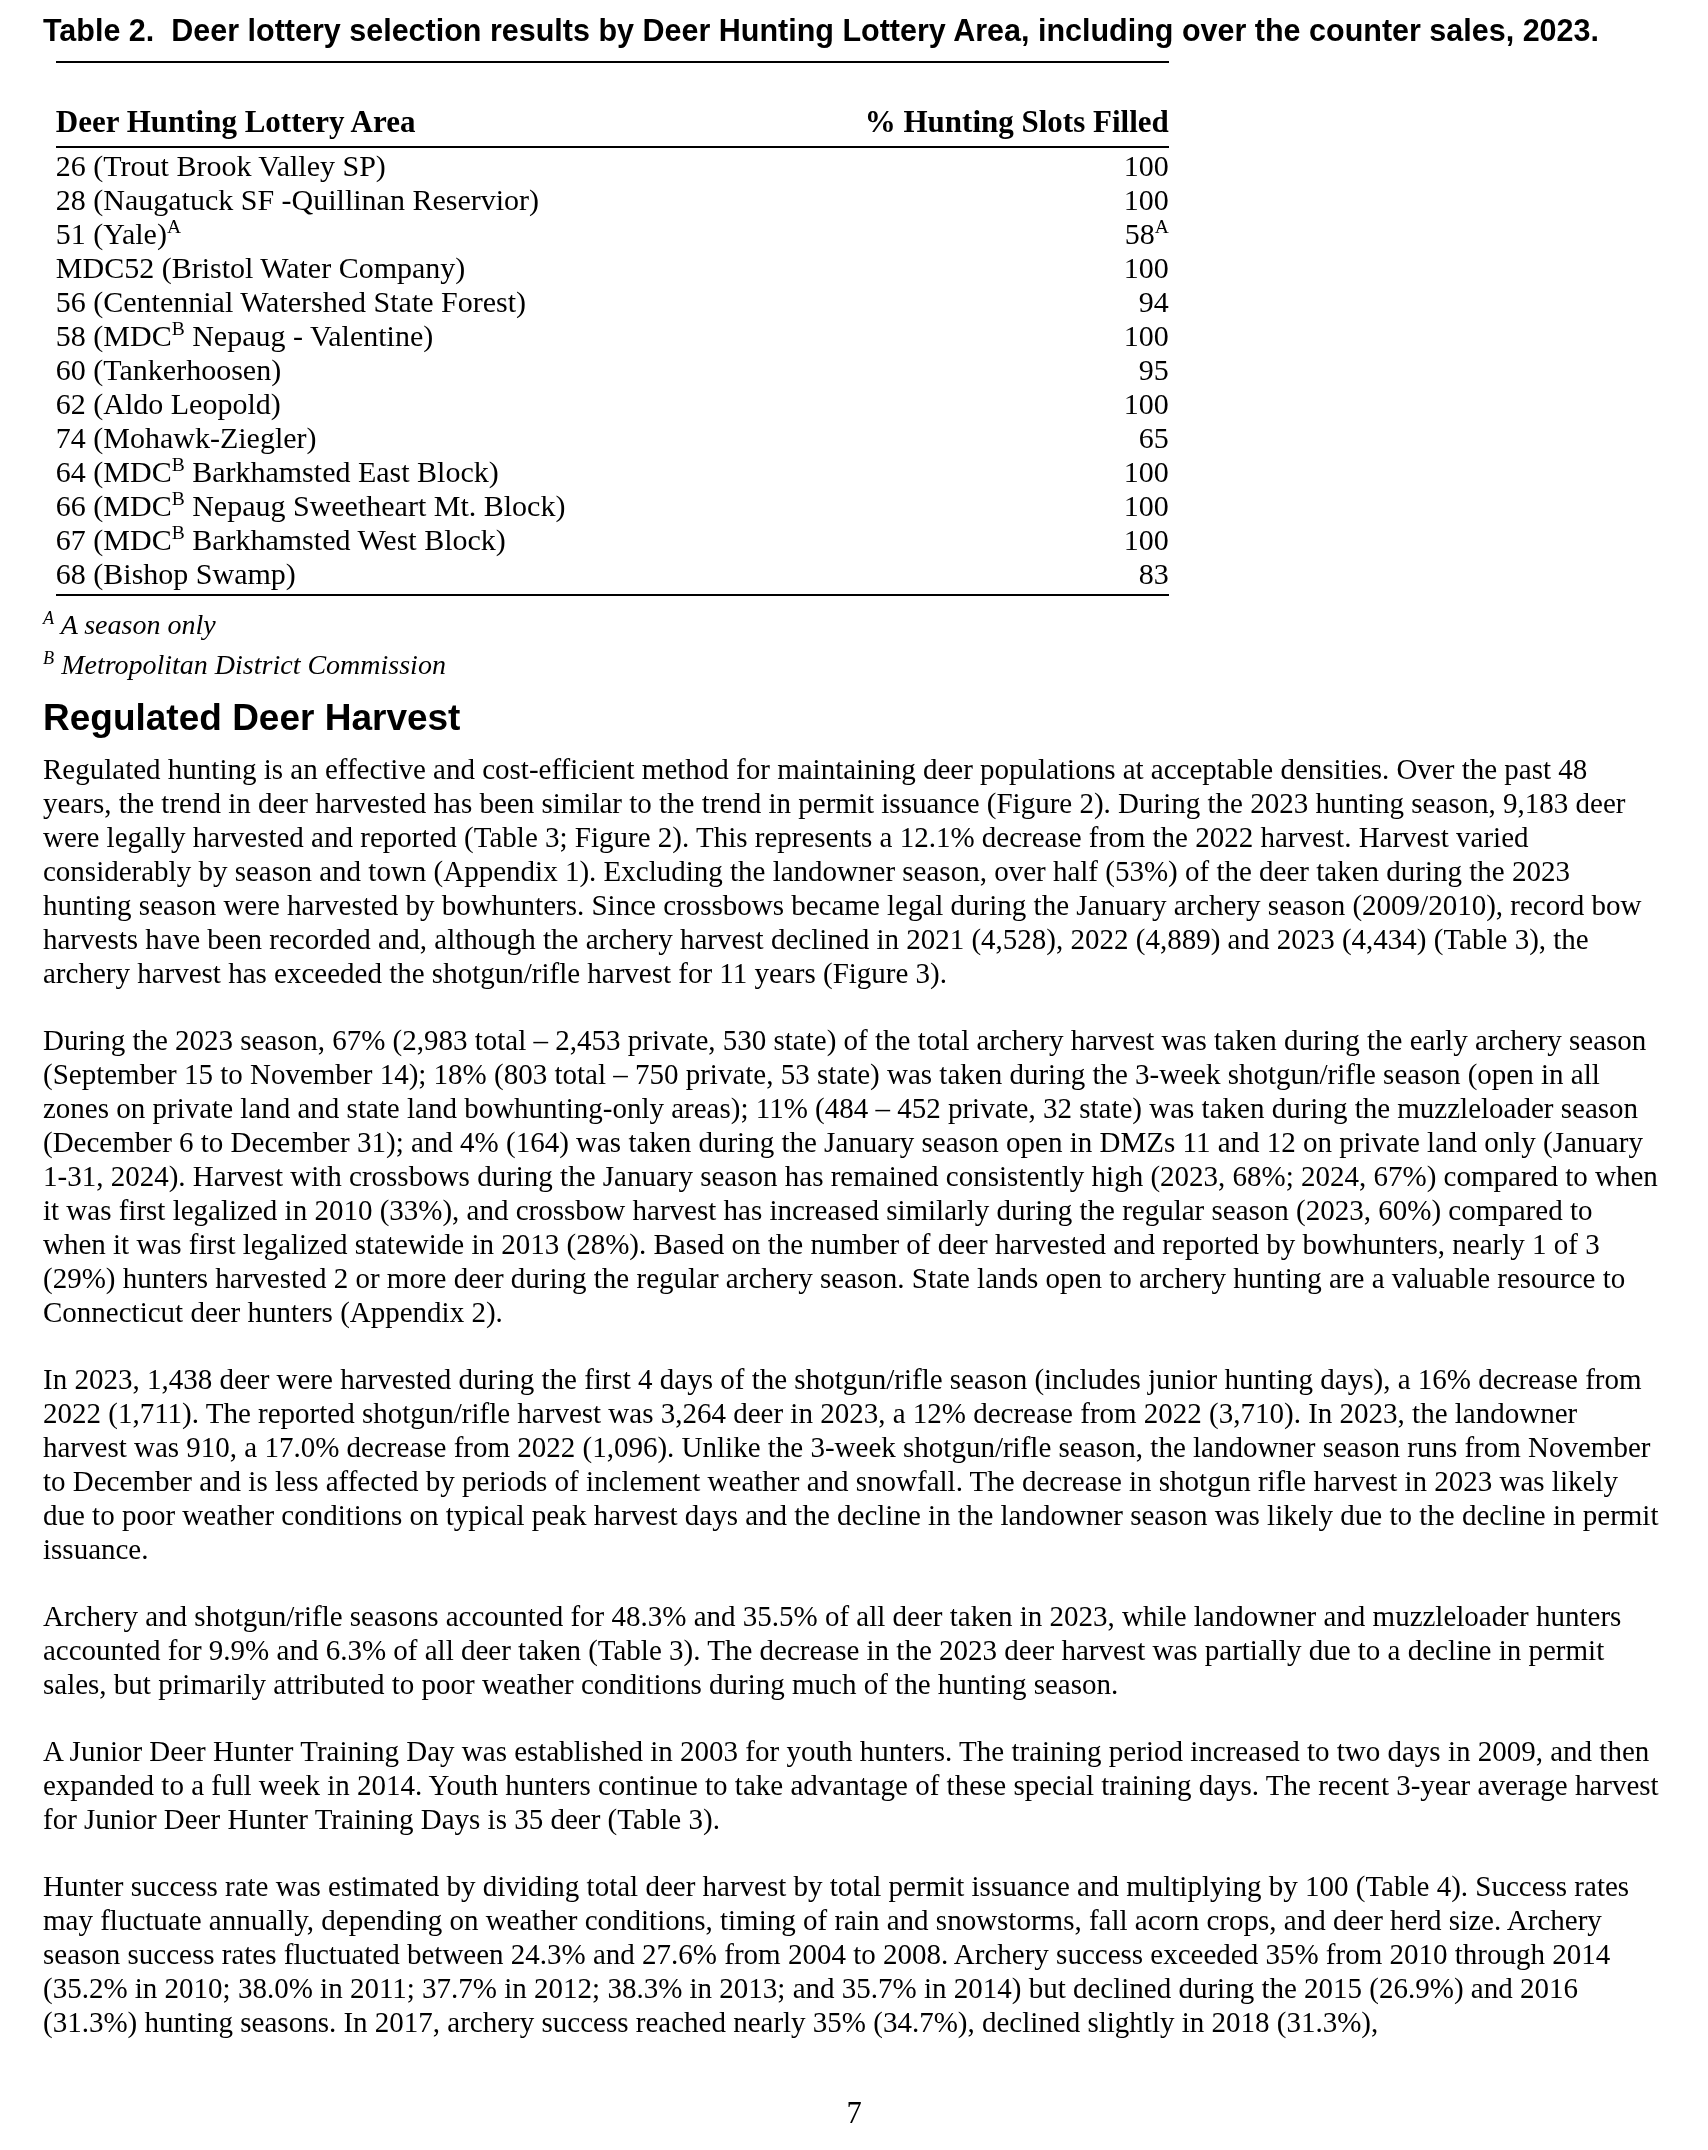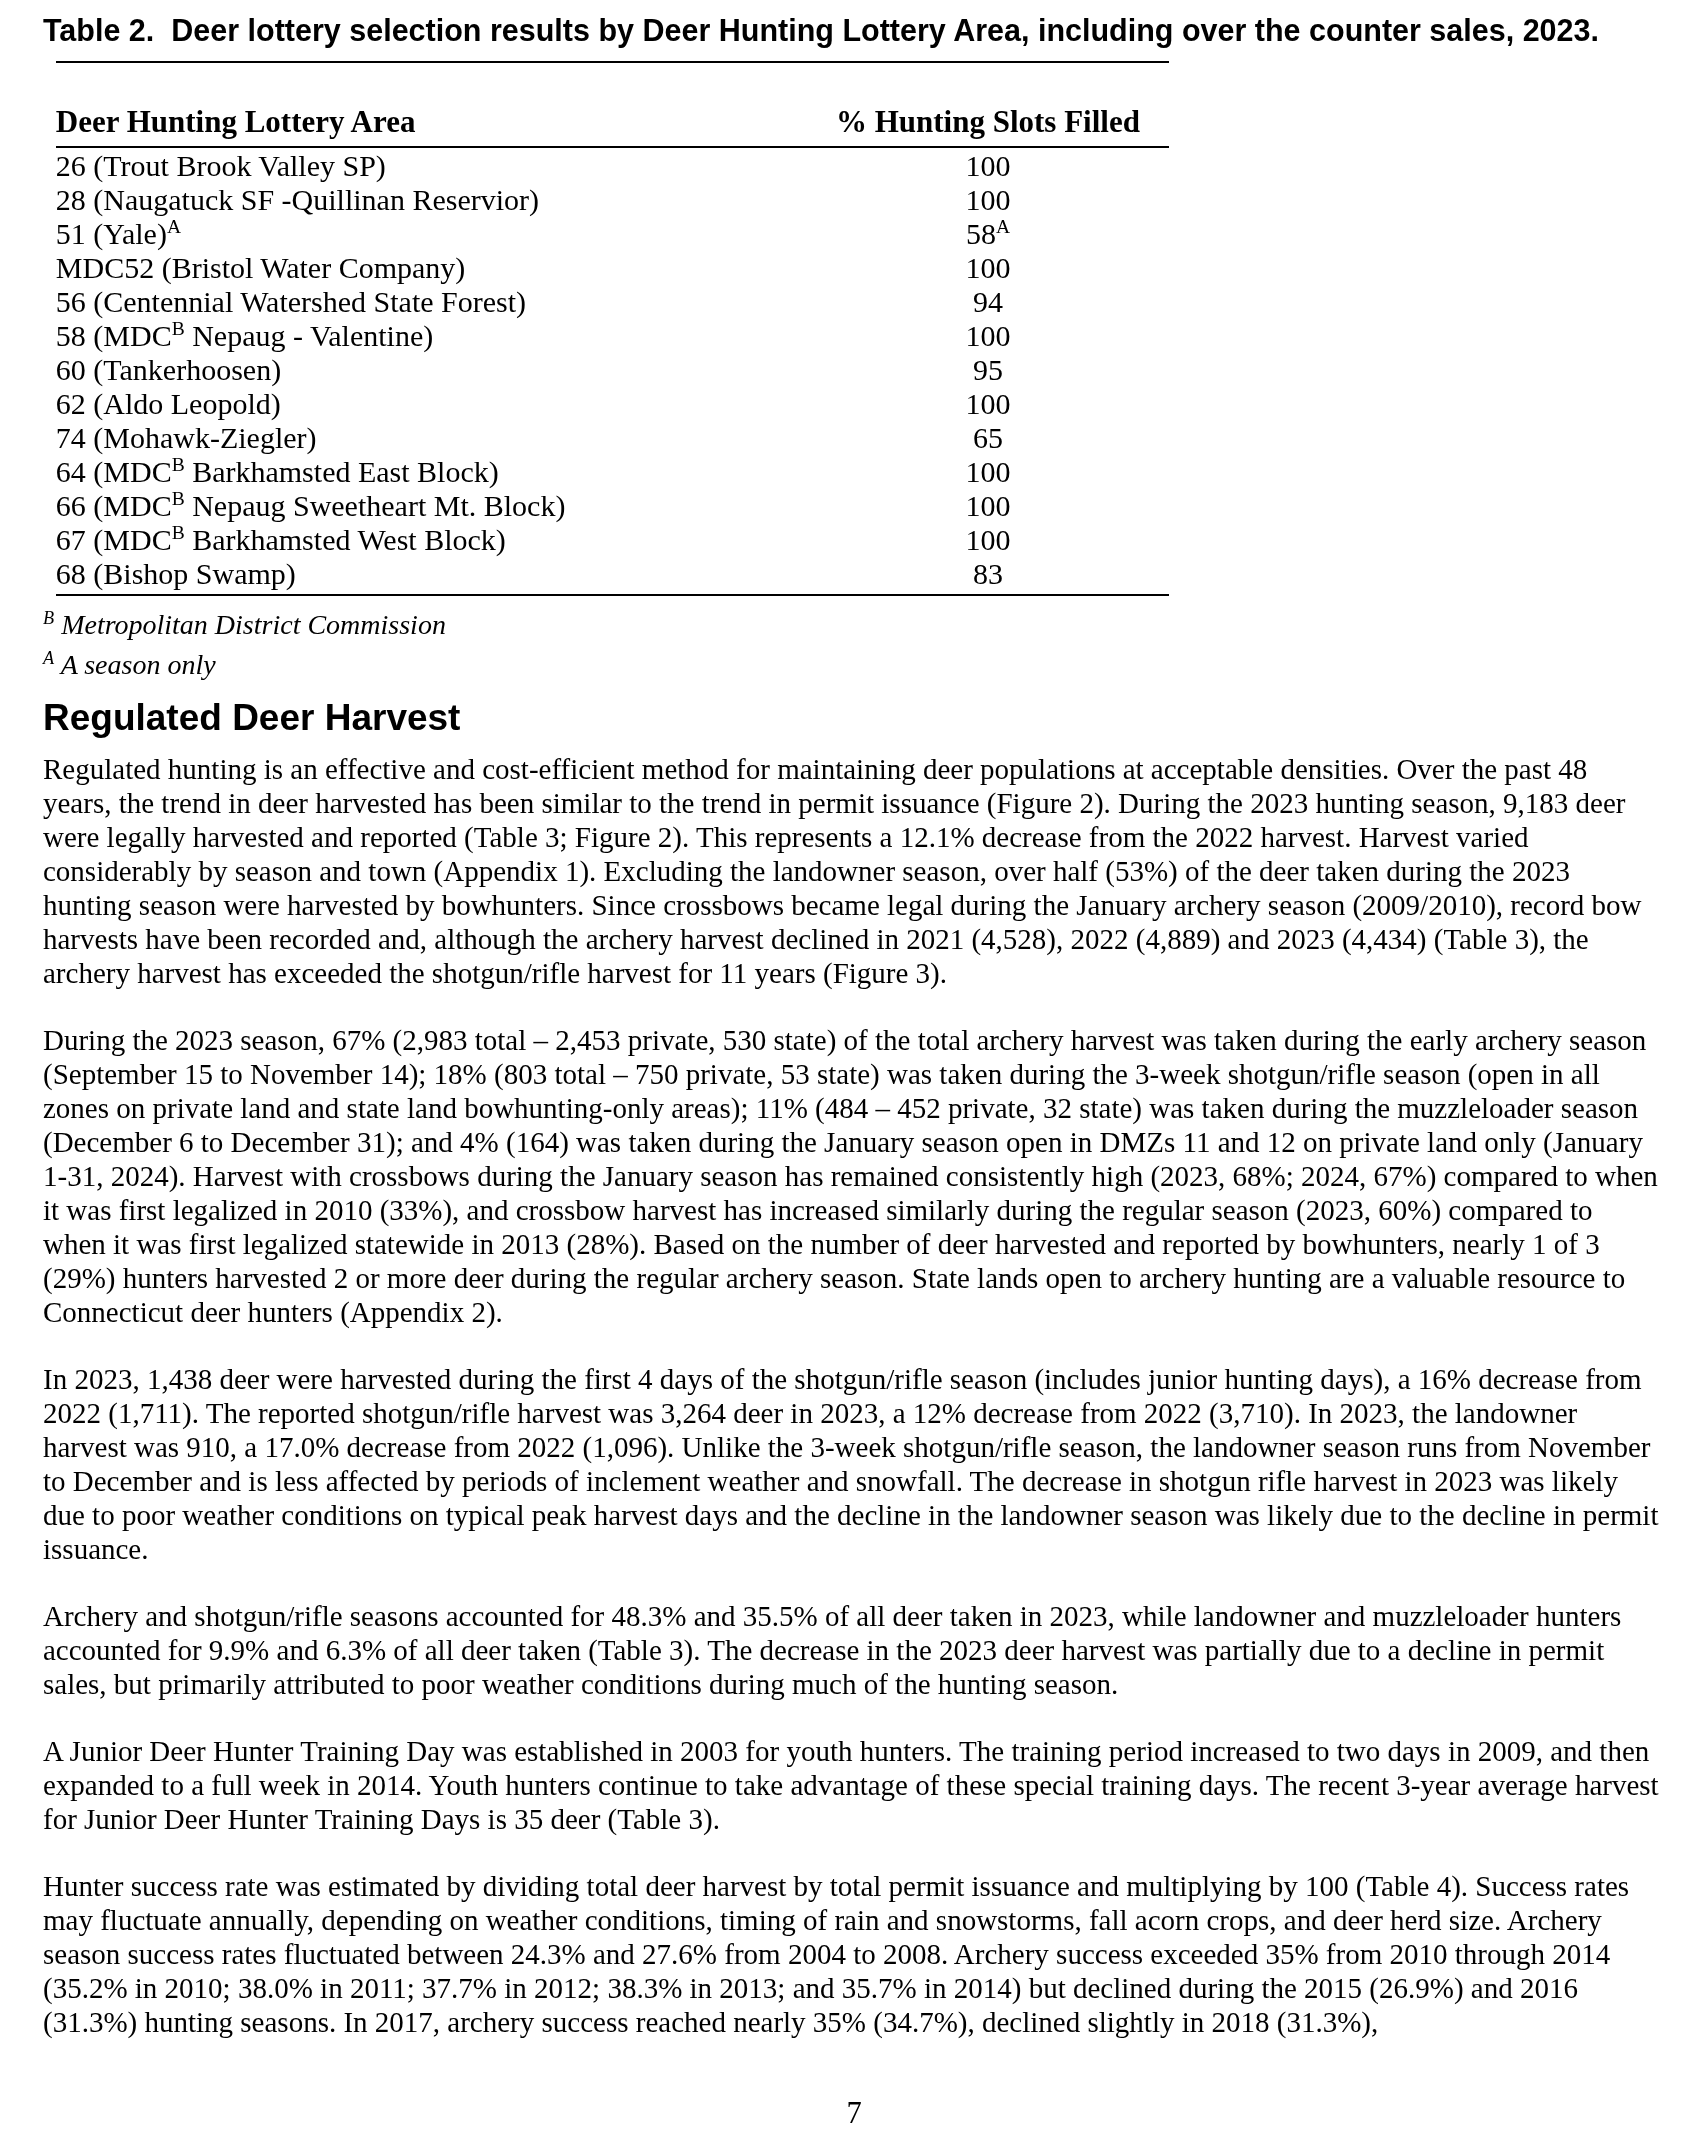--- a/index.html
+++ b/index.html
@@ -45,21 +45,21 @@
     padding-top:1.4px;
     padding-bottom:2.8px;
   }
   .trow{
     display:flex;
     height:34px;
     line-height:34px;
     font-size:30px;
   }
   .cell-area{width:67.5%;text-align:left;}
-  .cell-val{width:32.5%;text-align:center;}
+  .cell-val{width:32.5%;text-align:right;}
   sup{
     font-size:65%;
     vertical-align:super;
     line-height:0;
   }
   .footnotes{
     margin-top:8.5px;
     margin-bottom:11.4px;
     font-style:italic;
     font-size:28px;
@@ -151,22 +151,22 @@
       </div>
       <div class="trow">
         <div class="cell-area"><span>68 (Bishop Swamp)</span><sup></sup><span></span></div>
         <div class="cell-val"><span>83</span><sup></sup></div>
       </div>
 
     </div>
   </div>
 
   <div class="footnotes">
+    <div><sup>A</sup> <span>A season only</span></div>
     <div><sup>B</sup> <span>Metropolitan District Commission</span></div>
-    <div><sup>A</sup> <span>A season only</span></div>
   </div>
 
   <div class="section-heading">Regulated Deer Harvest</div>
   <p class="para">Regulated hunting is an effective and cost-efficient method for maintaining deer populations at acceptable densities. Over the past 48 years, the trend in deer harvested has been similar to the trend in permit issuance (Figure 2). During the 2023 hunting season, 9,183 deer were legally harvested and reported (Table 3; Figure 2). This represents a 12.1% decrease from the 2022 harvest. Harvest varied considerably by season and town (Appendix 1). Excluding the landowner season, over half (53%) of the deer taken during the 2023 hunting season were harvested by bowhunters. Since crossbows became legal during the January archery season (2009/2010), record bow harvests have been recorded and, although the archery harvest declined in 2021 (4,528), 2022 (4,889) and 2023 (4,434) (Table 3), the archery harvest has exceeded the shotgun/rifle harvest for 11 years (Figure 3).</p>
   <p class="para">During the 2023 season, 67% (2,983 total – 2,453 private, 530 state) of the total archery harvest was taken during the early archery season (September 15 to November 14); 18% (803 total – 750 private, 53 state) was taken during the 3-week shotgun/rifle season (open in all zones on private land and state land bowhunting-only areas); 11% (484 – 452 private, 32 state) was taken during the muzzleloader season (December 6 to December 31); and 4% (164) was taken during the January season open in DMZs 11 and 12 on private land only (January 1-31, 2024). Harvest with crossbows during the January season has remained consistently high (2023, 68%; 2024, 67%) compared to when it was first legalized in 2010 (33%), and crossbow harvest has increased similarly during the regular season (2023, 60%) compared to when it was first legalized statewide in 2013 (28%). Based on the number of deer harvested and reported by bowhunters, nearly 1 of 3 (29%) hunters harvested 2 or more deer during the regular archery season. State lands open to archery hunting are a valuable resource to Connecticut deer hunters (Appendix 2).</p>
   <p class="para">In 2023, 1,438 deer were harvested during the first 4 days of the shotgun/rifle season (includes junior hunting days), a 16% decrease from 2022 (1,711). The reported shotgun/rifle harvest was 3,264 deer in 2023, a 12% decrease from 2022 (3,710). In 2023, the landowner harvest was 910, a 17.0% decrease from 2022 (1,096). Unlike the 3-week shotgun/rifle season, the landowner season runs from November to December and is less affected by periods of inclement weather and snowfall. The decrease in shotgun rifle harvest in 2023 was likely due to poor weather conditions on typical peak harvest days and the decline in the landowner season was likely due to the decline in permit issuance.</p>
   <p class="para">Archery and shotgun/rifle seasons accounted for 48.3% and 35.5% of all deer taken in 2023, while landowner and muzzleloader hunters accounted for 9.9% and 6.3% of all deer taken (Table 3). The decrease in the 2023 deer harvest was partially due to a decline in permit sales, but primarily attributed to poor weather conditions during much of the hunting season.</p>
   <p class="para">A Junior Deer Hunter Training Day was established in 2003 for youth hunters. The training period increased to two days in 2009, and then expanded to a full week in 2014. Youth hunters continue to take advantage of these special training days. The recent 3-year average harvest for Junior Deer Hunter Training Days is 35 deer (Table 3).</p>
 
   <p class="para">Hunter success rate was estimated by dividing total deer harvest by total permit issuance and multiplying by 100 (Table 4). Success rates may fluctuate annually, depending on weather conditions, timing of rain and snowstorms, fall acorn crops, and deer herd size. Archery season success rates fluctuated between 24.3% and 27.6% from 2004 to 2008. Archery success exceeded 35% from 2010 through 2014 (35.2% in 2010; 38.0% in 2011; 37.7% in 2012; 38.3% in 2013; and 35.7% in 2014) but declined during the 2015 (26.9%) and 2016 (31.3%) hunting seasons. In 2017, archery success reached nearly 35% (34.7%), declined slightly in 2018 (31.3%),</p>

